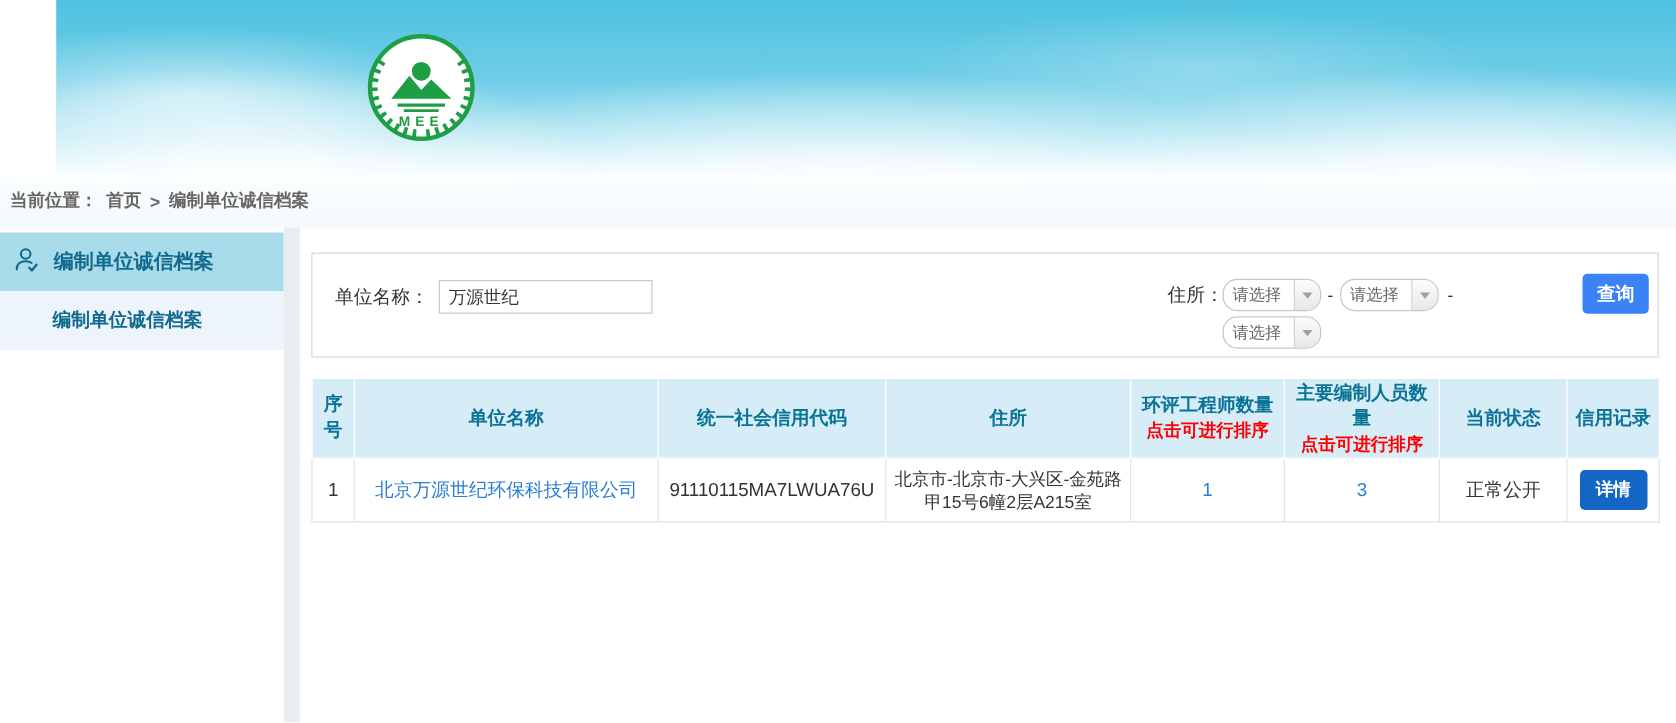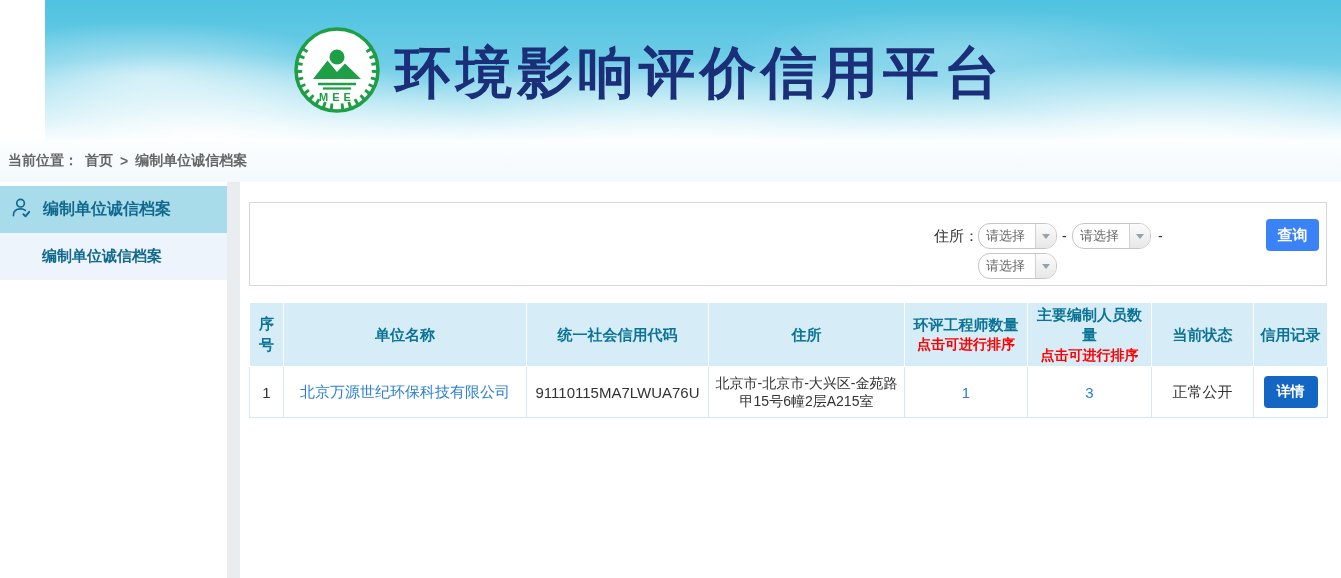--- a/index.html
+++ b/index.html
@@ -83,21 +83,20 @@
       <circle cx="44" cy="44" r="41" fill="#ffffff" stroke="#1e9e45" stroke-width="3.5"></circle>
       <path d="M 40,81 A 37,37 0 0 1 13,22" fill="none" stroke="#1e9e45" stroke-width="7" stroke-dasharray="3 4.5"></path>
       <path d="M 48,81 A 37,37 0 0 0 75,22" fill="none" stroke="#1e9e45" stroke-width="7" stroke-dasharray="3 4.5"></path>
       <circle cx="44" cy="31" r="7.5" fill="#1e9e45"></circle>
       <path d="M20 53 L34.5 34.5 L44 46 L52 37.5 L68 53 Z" fill="#1e9e45"></path>
       <path d="M25 58 h38" stroke="#1e9e45" stroke-width="2.6"></path>
       <path d="M30 62.5 h28" stroke="#1e9e45" stroke-width="2.2"></path>
       <text x="44" y="75" text-anchor="middle" font-size="11" font-weight="bold" fill="#1e9e45" letter-spacing="4" font-family="Liberation Sans, sans-serif">MEE</text>
     </svg>
   </div>
-  <h1 class="site-title">环境影响评价信用平台</h1>
 </div>
 
 <div class="breadcrumb">
   <span>当前位置：</span>
   <a>首页</a>
   <span>&gt;</span>
   <span>编制单位诚信档案</span>
 </div>
 
 <div class="body-wrap">
@@ -116,20 +115,24 @@
     <div class="side-item child">
       <span>编制单位诚信档案</span>
     </div>
   </div>
 
   <div class="strip"></div>
 
   <div class="main">
 
     <div class="search-panel">
+      <div class="fgroup g1">
+        <span class="flabel">单位名称：</span>
+        <input class="tinput" type="text" value="万源世纪" style="">
+      </div>
       <div class="fgroup g3">
         <span class="flabel">住所：</span>
       </div>
 
       <div class="selbox sel1">
         <span class="sel-text">请选择</span>
         <span class="sel-arrow">
             <span class="tri-down"></span>
           </span>
       </div>

